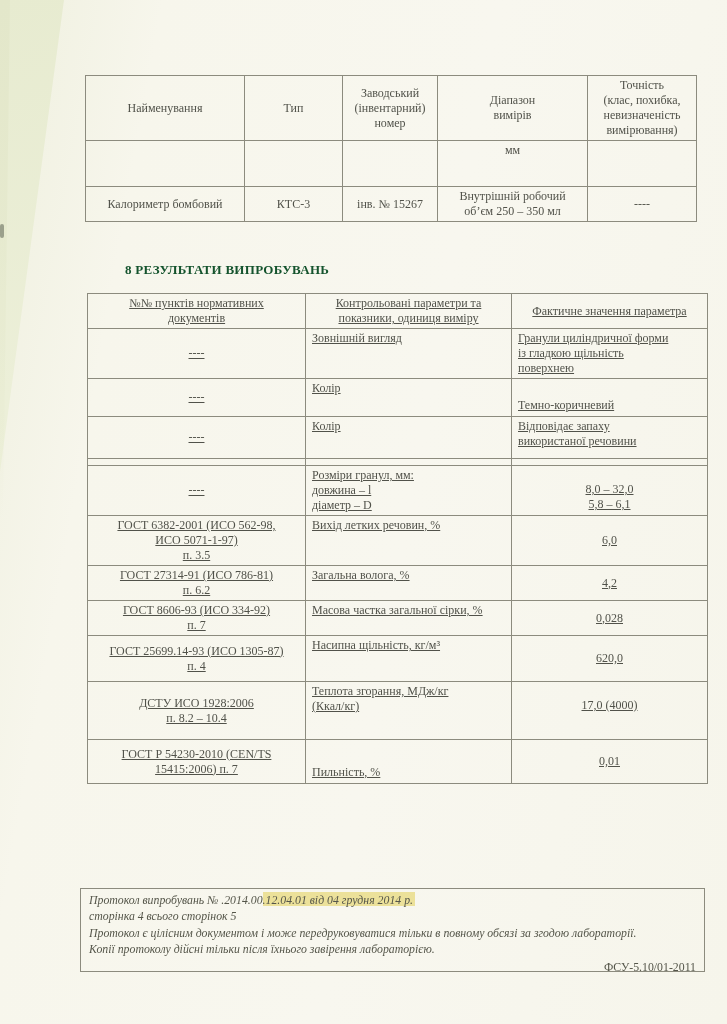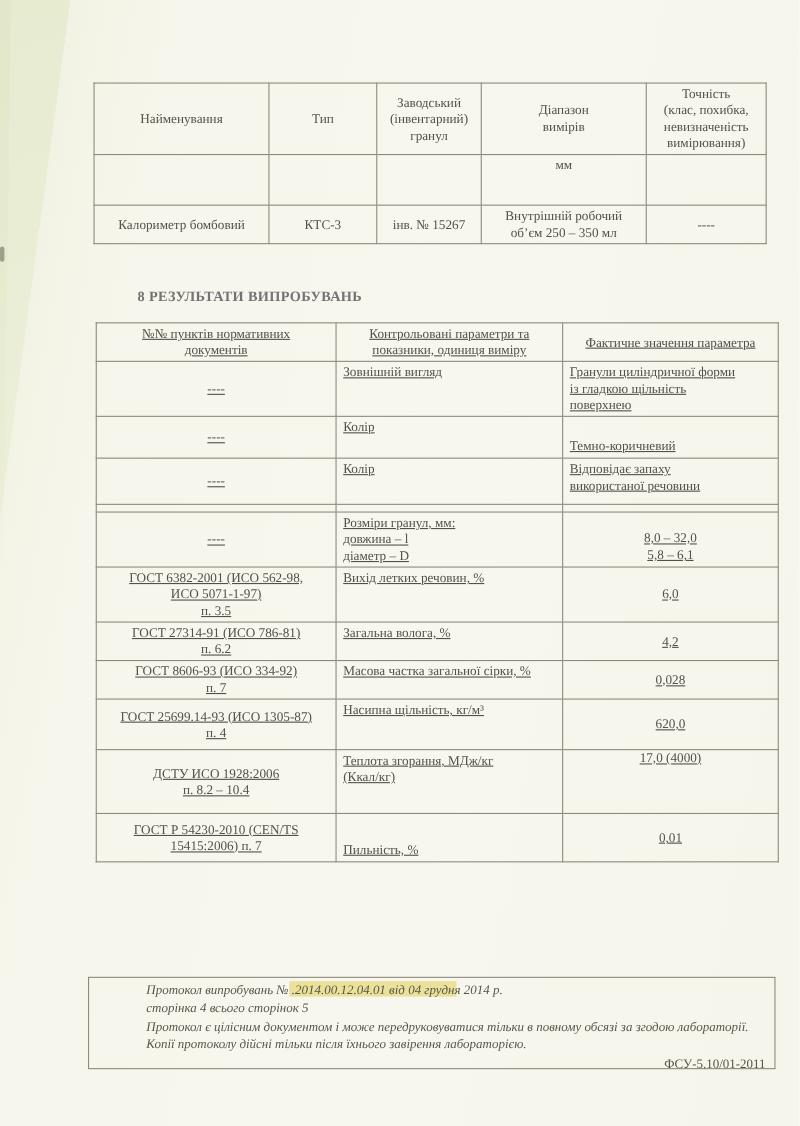--- a/index.html
+++ b/index.html
@@ -60,21 +60,21 @@
   .equip-table td { text-align: center; vertical-align: middle; }
   .equip-table tr.unit-row td { vertical-align: top; }
 
   
   .heading {
     position: absolute;
     left: 125px; top: 262px;
     font-size: 13px;
     font-weight: bold;
     letter-spacing: 0.3px;
-    color: #737373;
+    color: #14532d;
   }
 
   
   .res-table { left: 87px; top: 293px; width: 620px; text-decoration: underline; }
   .res-table td.hd { text-align: center; vertical-align: middle; }
   .res-table td.ref { text-align: center; vertical-align: middle; }
   .res-table td.param { text-align: left; vertical-align: top; padding-left: 6px; }
   .res-table td.val { text-align: center; vertical-align: middle; }
   .res-table td.val-left { text-align: left; vertical-align: top; padding-left: 6px; }
   .res-table td.bot { vertical-align: bottom; padding-bottom: 3px; }
@@ -87,21 +87,21 @@
     left: 80px; top: 888px;
     width: 625px; height: 84px;
     box-sizing: border-box;
     border: 1px solid #8c8b7e;
     padding: 3px 8px 2px 8px;
     font-style: italic;
     font-size: 11.8px;
     line-height: 1.38;
     color: #55564a;
   }
-  .footer-line { position: relative; z-index: 1; margin-left: 44px; }
+  .footer-line { position: relative; z-index: 1; }
   .scan-highlight {
     position: absolute;
     left: 182px; top: 3px;
     width: 152px; height: 14px;
     background: #f3e9a4;
     mix-blend-mode: multiply;
     z-index: 0;
   }
   .form-code {
     text-align: right;
@@ -123,21 +123,21 @@
       <col style="width:95px">
       <col style="width:150px">
       <col style="width:109px">
   </colgroup>
   <tbody>
       <tr style="height:62px">
     <td class="hd">Найменування</td>
     <td class="hd">Тип</td>
     <td class="hd">Заводський
 (інвентарний)
-гранул</td>
+номер</td>
     <td class="hd">Діапазон
 вимірів</td>
     <td class="hd">Точність
 (клас, похибка,
 невизначеність
 вимірювання)</td>
   </tr>
   <tr class="unit-row" style="height:46px">
     <td></td>
     <td></td>
@@ -226,21 +226,21 @@
     <td class="ref">ГОСТ 25699.14-93 (ИСО 1305-87)
 п. 4</td>
     <td class="param">Насипна щільність, кг/м³</td>
     <td class="val">620,0</td>
   </tr>
   <tr style="height:58px">
     <td class="ref">ДСТУ ИСО 1928:2006
 п. 8.2 – 10.4</td>
     <td class="param">Теплота згорання, МДж/кг
 (Ккал/кг)</td>
-    <td class="val" style="vertical-align:top; padding-top:0;">17,0 (4000)</td>
+    <td class="val" style="vertical-align:top; padding-top:16px;">17,0 (4000)</td>
   </tr>
   <tr style="height:44px">
     <td class="ref">ГОСТ Р 54230-2010 (CEN/TS
 15415:2006)  п. 7</td>
     <td class="param bot">Пильність, %</td>
     <td class="val">0,01</td>
   </tr>
 </tbody>
   </table>
 

